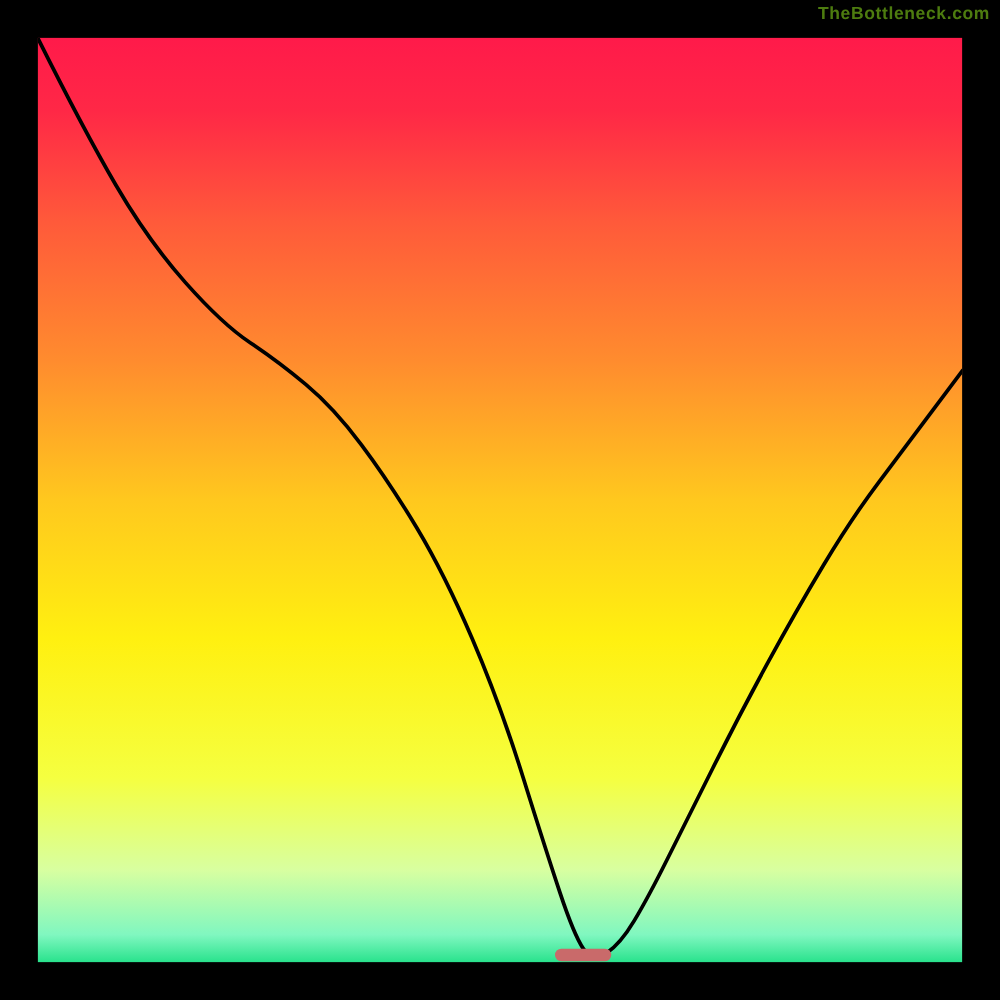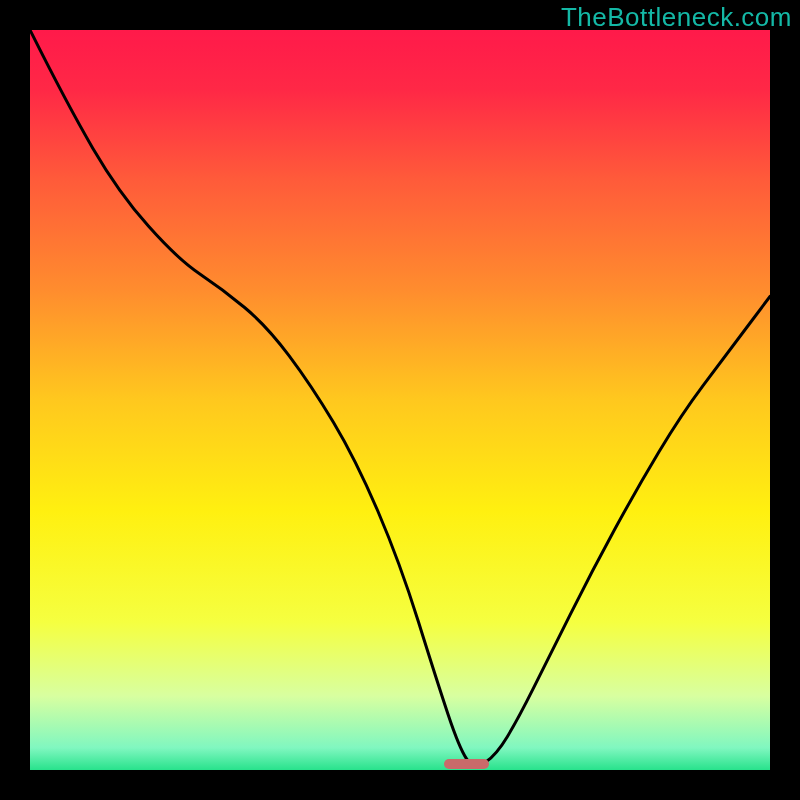--- a/index.html
+++ b/index.html
@@ -14,23 +14,23 @@
   .frame {
     position: relative;
     width: 800px;
     height: 800px;
     background: #000;
   }
   .watermark {
     position: absolute;
     top: 2px;
     right: 8px;
-    color: #14b8a6;
-    font-size: 26px;
-    font-weight: normal;
+    color: #4d7c0f;
+    font-size: 14px;
+    font-weight: bold;
     letter-spacing: 0.5px;
     z-index: 20;
   }
   .plot-area {
     position: absolute;
     left: 30px;
     top: 30px;
     width: 740px;
     height: 740px;
     overflow: hidden;

